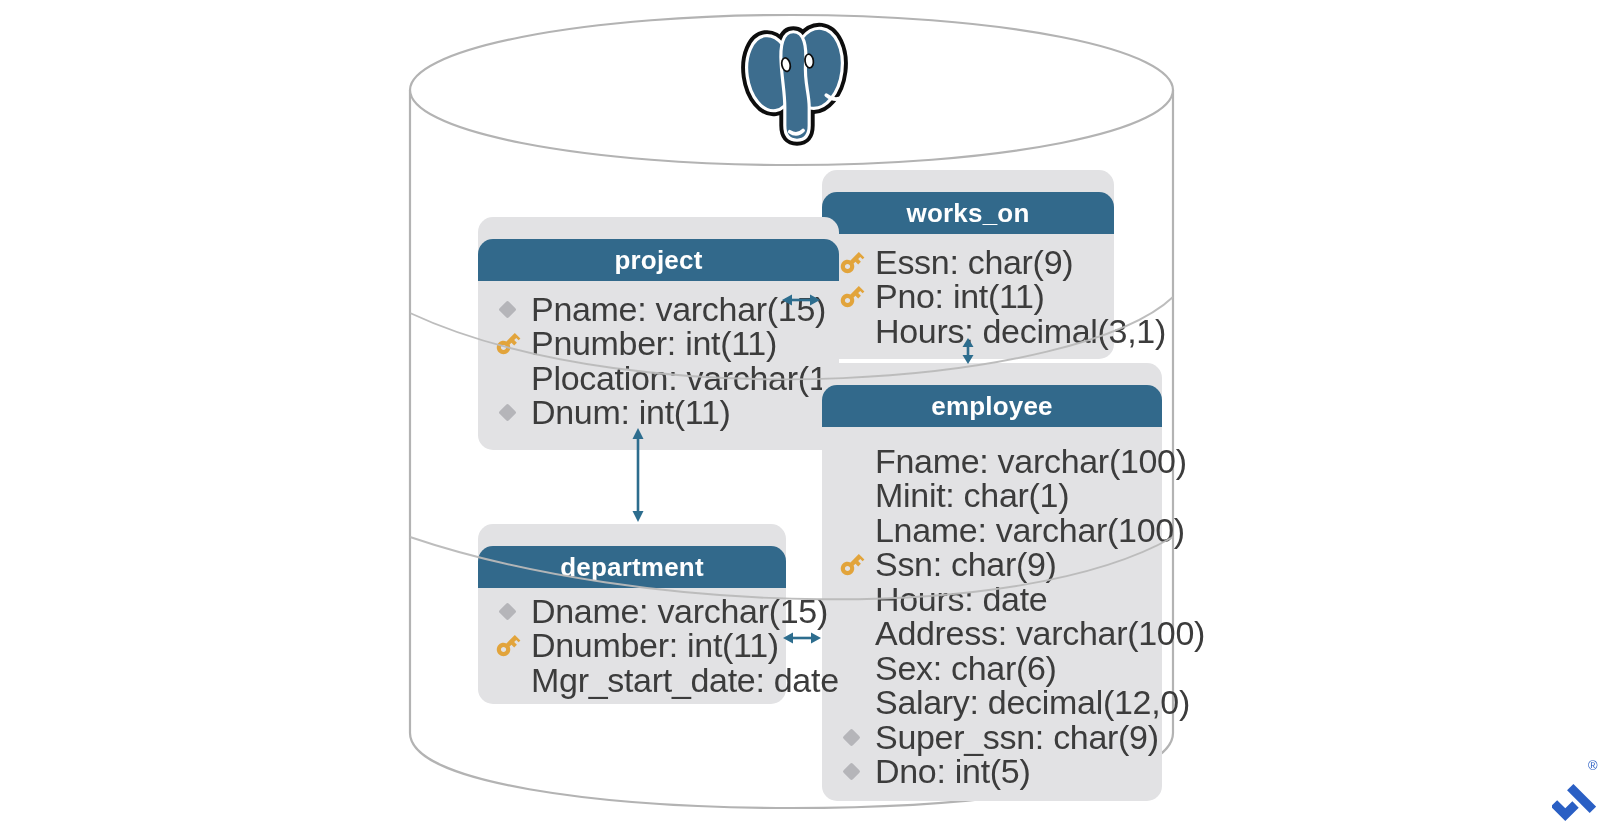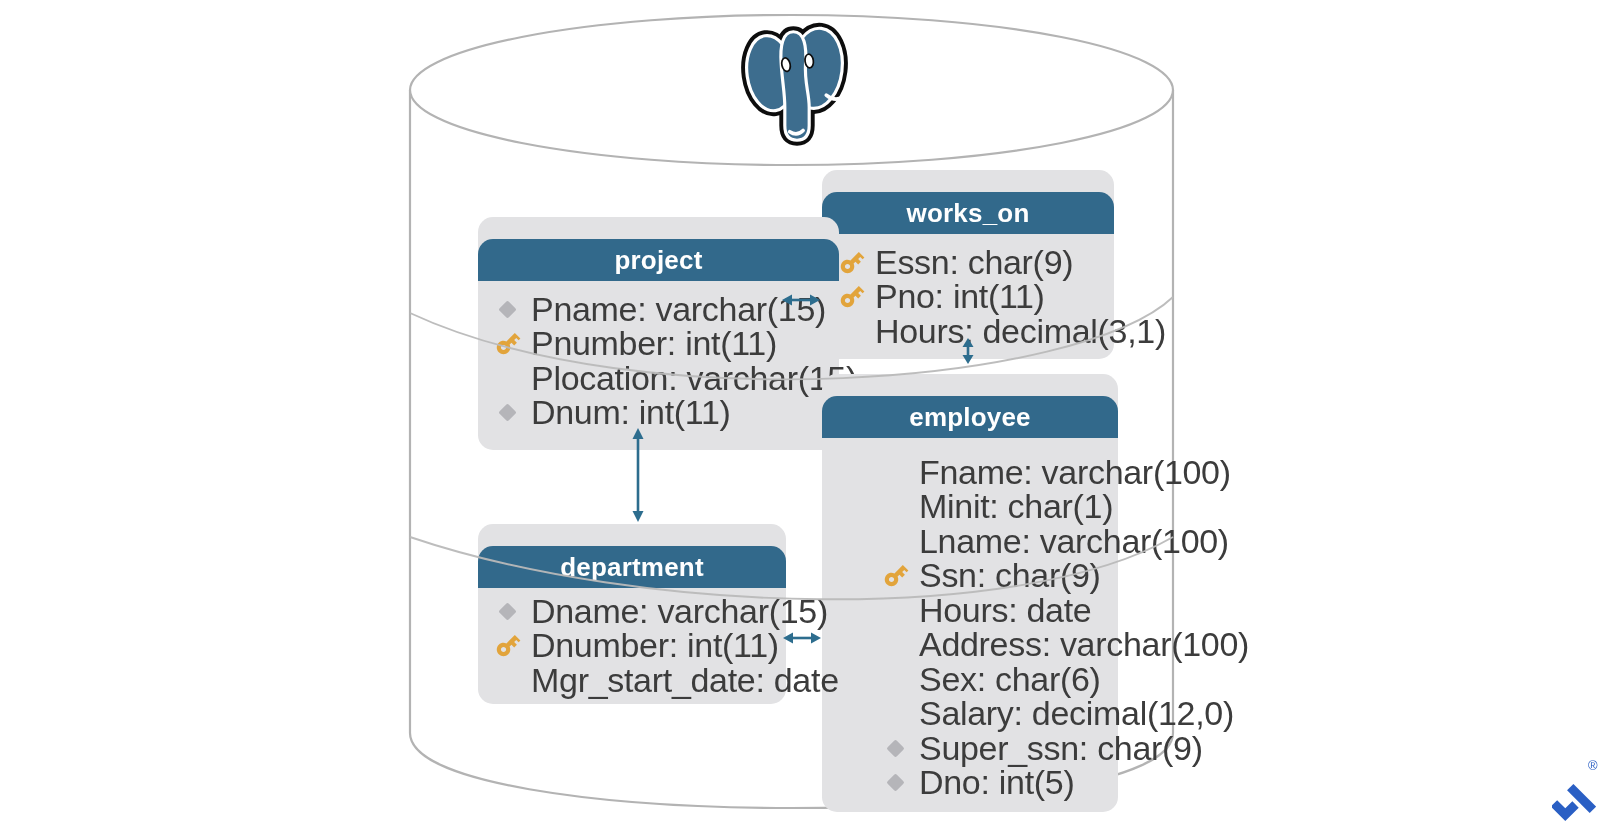--- a/index.html
+++ b/index.html
@@ -16,22 +16,22 @@
   .table-body{display:flex;flex-direction:column;}
   .field-row{display:flex;align-items:center;height:34.5px;padding-left:14px;}
   .icon-slot{width:30px;height:28px;display:flex;align-items:center;justify-content:center;
              margin-right:9px;flex:0 0 30px;}
   .field-text{font-size:34px;color:#3c3c3c;letter-spacing:-0.3px;white-space:nowrap;}
 
   #t-works-on   {left:822px;top:170px;width:292px;}
   #t-works-on   .table-body{padding:11px 0 10px 0;}
   #t-project    {left:478px;top:217px;width:361px;}
   #t-project    .table-body{padding:11px 8px 20px 0;}
-  #t-employee   {left:822px;top:374px;width:296px;}
-  #t-employee   .table-body{padding:17px 0 12px 0;margin-left:44px;}
+  #t-employee   {left:822px;top:363px;width:340px;}
+  #t-employee   .table-body{padding:17px 0 12px 0;}
   #t-department {left:478px;top:524px;width:308px;}
   #t-department .table-body{padding:6px 0 6px 0;}
 
   
   .rel-arrow{position:absolute;z-index:5;}
   #a-project-workson {left:782px;top:291px;}
   #a-workson-employee{left:959px;top:338px;}
   #a-project-department{left:629px;top:428px;}
   #a-department-employee{left:783px;top:629px;}
 

